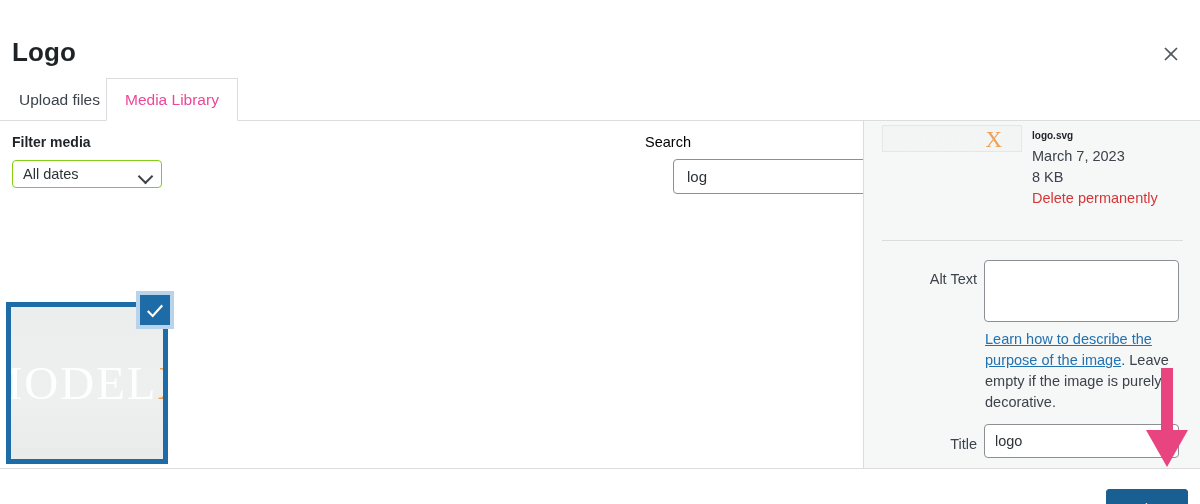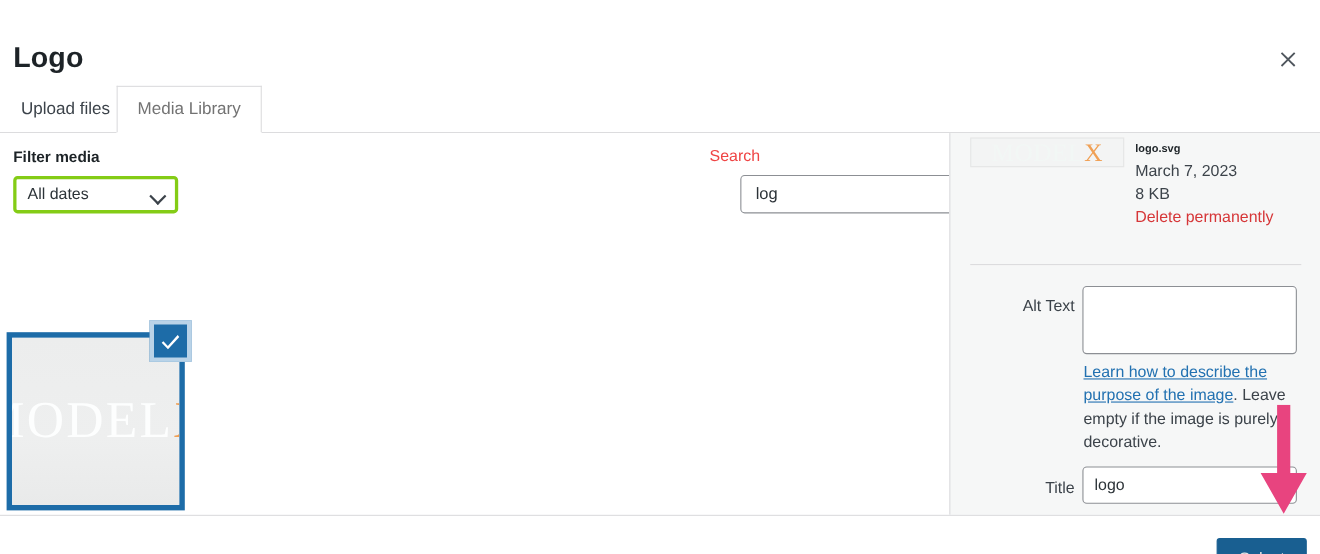--- a/index.html
+++ b/index.html
@@ -64,21 +64,21 @@
     background: transparent;
     border: 1px solid transparent;
     border-bottom: none;
   }
   .tab.inactive { left: 0; }
   .tab.active {
     left: 106px;
     background: #ffffff;
     border: 1px solid #dcdcde;
     border-bottom: 1px solid #ffffff;
-    color: #737373;
+    color: #ec4899;
     z-index: 2;
   }
 
   
   .content-area {
     position: absolute;
     left: 0; top: 90px;
     width: 863px; height: 347px;
     background: #ffffff;
     overflow: hidden;
@@ -86,22 +86,22 @@
   .filter-label {
     position: absolute;
     left: 12px; top: 13px;
     font-size: 14px;
     font-weight: 700;
     color: #1d2327;
   }
   .date-select {
     position: absolute;
     left: 12px; top: 39px;
-    width: 150px; height: 34px;
-    border: 3px solid #84cc16;
+    width: 150px; height: 28px;
+    border: 1px solid #84cc16;
     border-radius: 4px;
     background: #ffffff;
     padding: 0 10px;
     font-size: 14.5px;
     color: #2c3338;
     display: flex;
     align-items: center;
     cursor: pointer;
   }
   .date-select .chev {
@@ -109,21 +109,21 @@
     right: 10px; top: 10px;
     width: 11px; height: 11px;
     border-right: 2px solid #3c434a;
     border-bottom: 2px solid #3c434a;
     transform: rotate(45deg);
   }
   .search-label {
     position: absolute;
     left: 645px; top: 13px;
     font-size: 14.5px;
-    color: #ef4444;
+    color: #000000;
   }
   .search-input {
     position: absolute;
     left: 673px; top: 38px;
     width: 195px; height: 35px;
     border: 1px solid #8c8f94;
     border-radius: 4px;
     background: #ffffff;
     padding: 0 13px;
     font-size: 15px;

